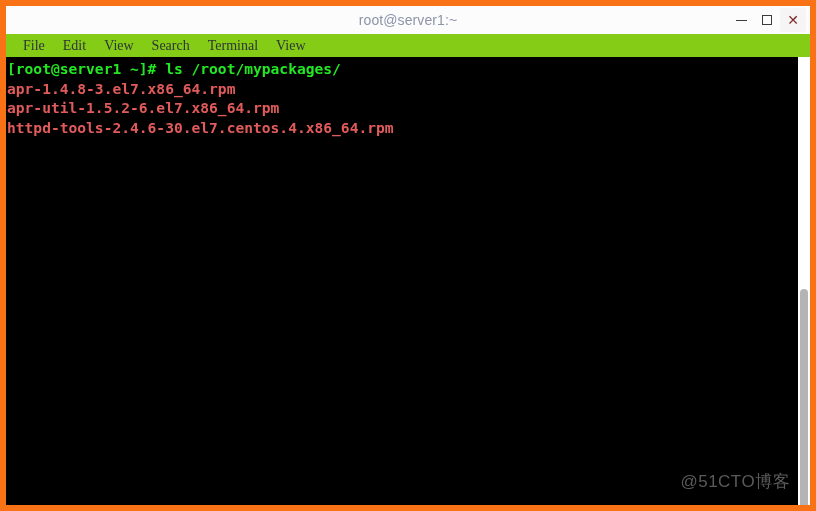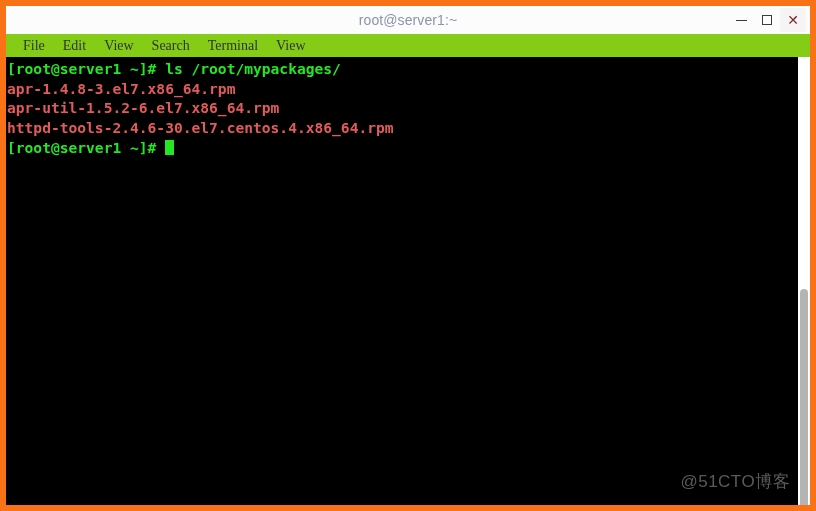--- a/index.html
+++ b/index.html
@@ -183,21 +183,20 @@
     <div class="menu-item">Terminal</div>
     <div class="menu-item">View</div>
   </div>
 
   <div class="terminal-area">
     <div class="terminal">
       <div class="tline c-green">[root@server1 ~]# ls /root/mypackages/</div>
       <div class="tline c-red">apr-1.4.8-3.el7.x86_64.rpm</div>
       <div class="tline c-red">apr-util-1.5.2-6.el7.x86_64.rpm</div>
       <div class="tline c-red">httpd-tools-2.4.6-30.el7.centos.4.x86_64.rpm</div>
-      <div class="tline c-green"><span>[root@server1 ~]# </span><span class="cursor"></span></div>
       <div class="watermark">@51CTO博客</div>
     </div>
 
     <div class="scrollbar">
       <div class="scroll-thumb"></div>
     </div>
   </div>
 
 </div>
 

